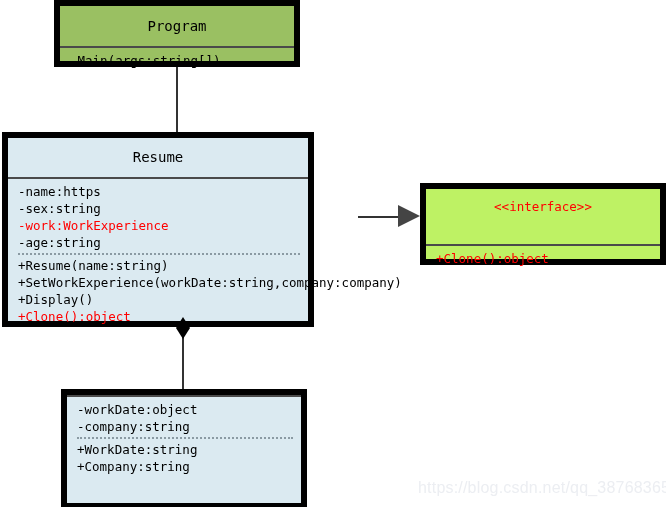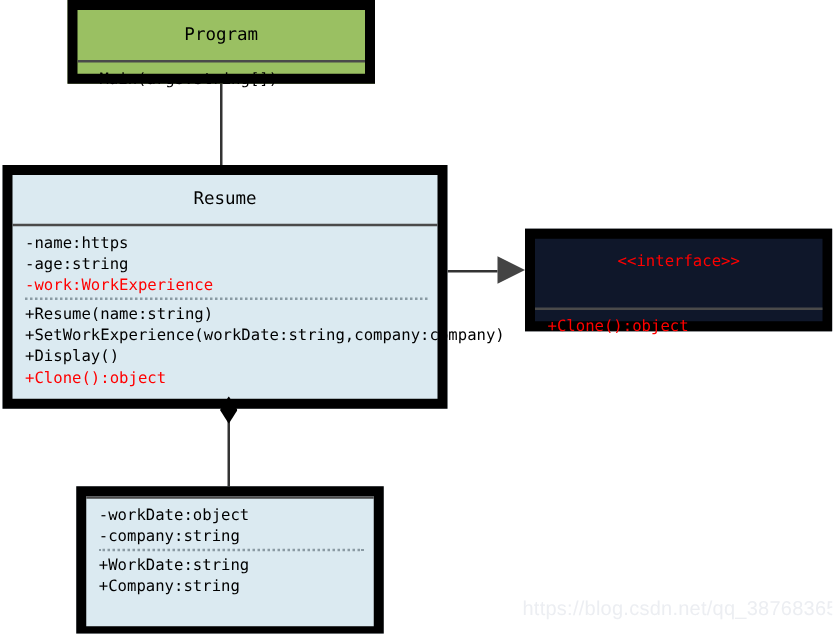--- a/index.html
+++ b/index.html
@@ -13,21 +13,21 @@
   #canvas {
     position: relative;
     width: 666px;
     height: 507px;
     background: #ffffff;
     overflow: hidden;
   }
   .uml-box {
     position: absolute;
     box-sizing: border-box;
-    border: 8px solid #000000;
+    border: 6px solid #000000;
     z-index: 3;
   }
   .uml-title {
     text-align: center;
     font-size: 14px;
     letter-spacing: 0px;
     color: #000000;
     box-sizing: border-box;
   }
   .uml-compartment {
@@ -64,36 +64,36 @@
     line-height: 40px;
   }
   #program-box .uml-compartment {
     height: 25px;
   }
 
   
   #resume-box {
     left: 2px;
     top: 132px;
-    width: 356px;
+    width: 312px;
     height: 195px;
     background: #dbeaf1;
   }
   #resume-box .uml-title {
     height: 39px;
     line-height: 39px;
   }
 
   
   #icloneable-box {
     left: 420px;
     top: 183px;
     width: 246px;
     height: 82px;
-    background: #0f172a;
+    background: #bef264;
   }
   #icloneable-box .uml-title {
     height: 55px;
     padding-top: 8px;
     color: #ff0000;
     font-size: 12.5px;
     line-height: 20px;
   }
   #icloneable-box .uml-compartment {
     height: 25px;
@@ -201,22 +201,23 @@
     <div class="uml-title">Program</div>
     <div class="uml-compartment divider-solid">
       <div class="uml-line">-Main(args:string[])</div>
     </div>
   </div>
 
   <div class="uml-box" id="resume-box">
     <div class="uml-title">Resume</div>
     <div class="uml-compartment divider-solid">
       <div class="uml-line">-name:https</div>
+      <div class="uml-line">-sex:string</div>
+      <div class="uml-line red">-work:WorkExperience</div>
       <div class="uml-line">-age:string</div>
-      <div class="uml-line red">-work:WorkExperience</div>
       <div class="sep-dotted"></div>
       <div class="uml-line">+Resume(name:string)</div>
       <div class="uml-line">+SetWorkExperience(workDate:string,company:company)</div>
       <div class="uml-line">+Display()</div>
       <div class="uml-line red">+Clone():object</div>
     </div>
   </div>
 
   <div class="uml-box" id="icloneable-box">
     <div class="uml-title">

